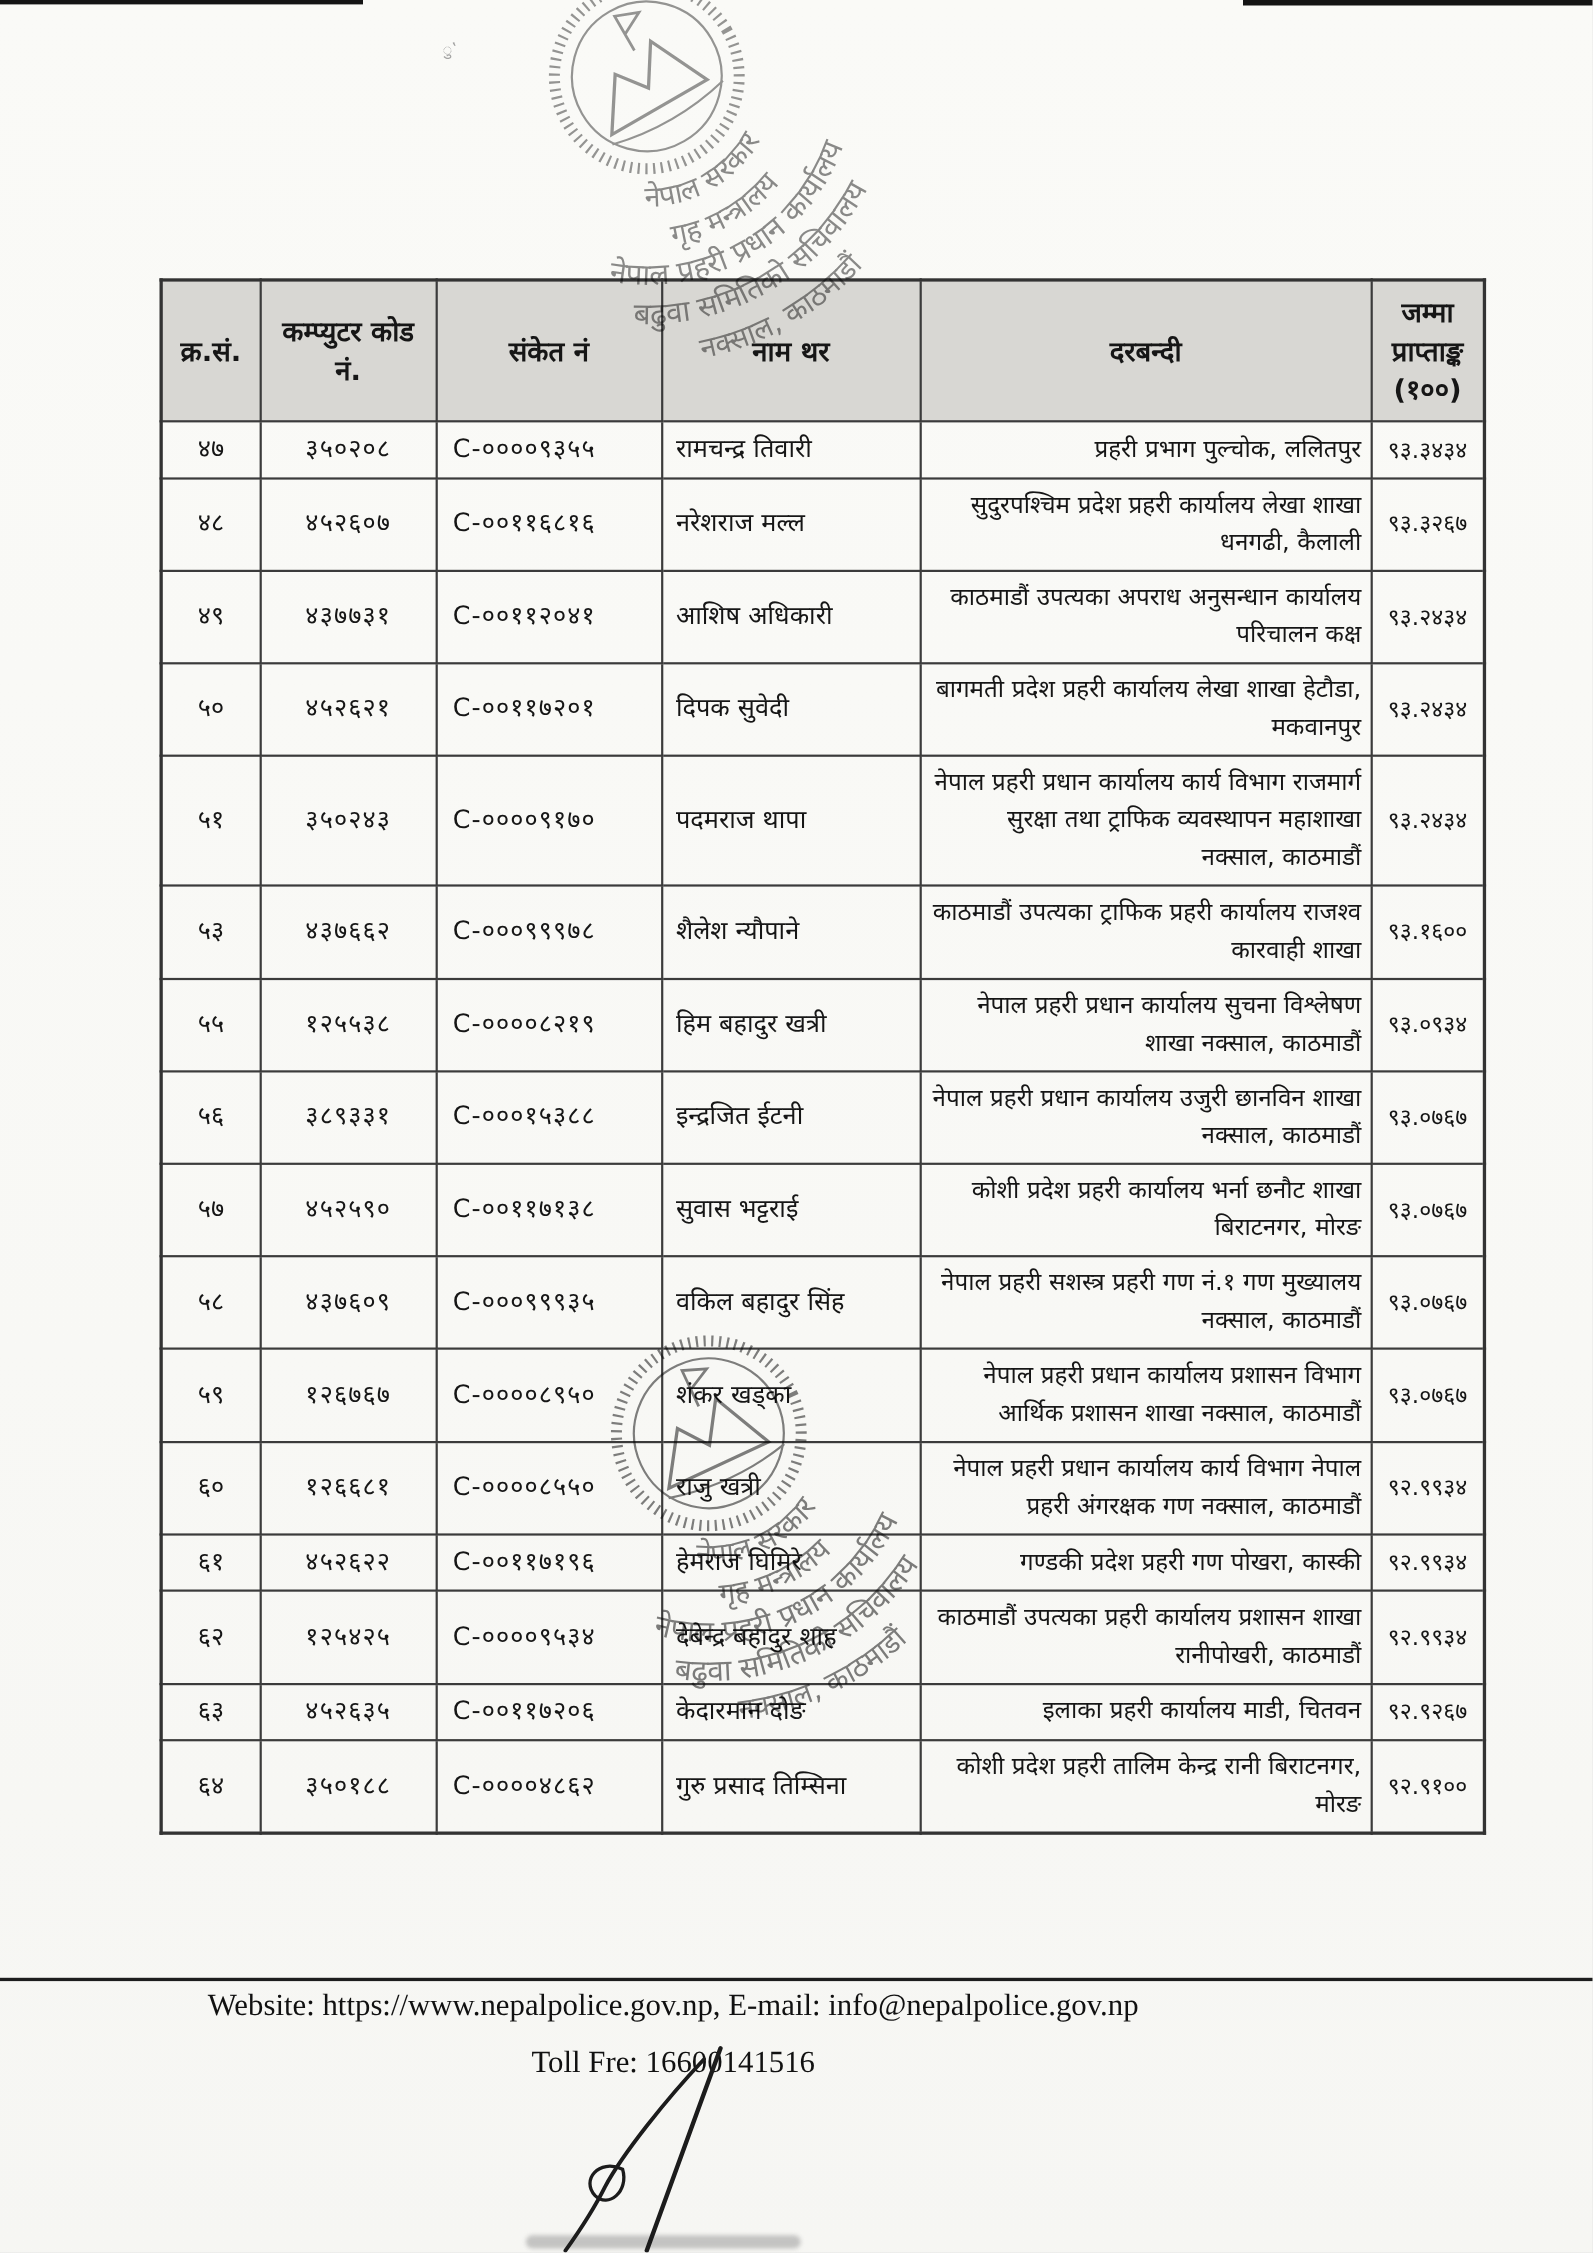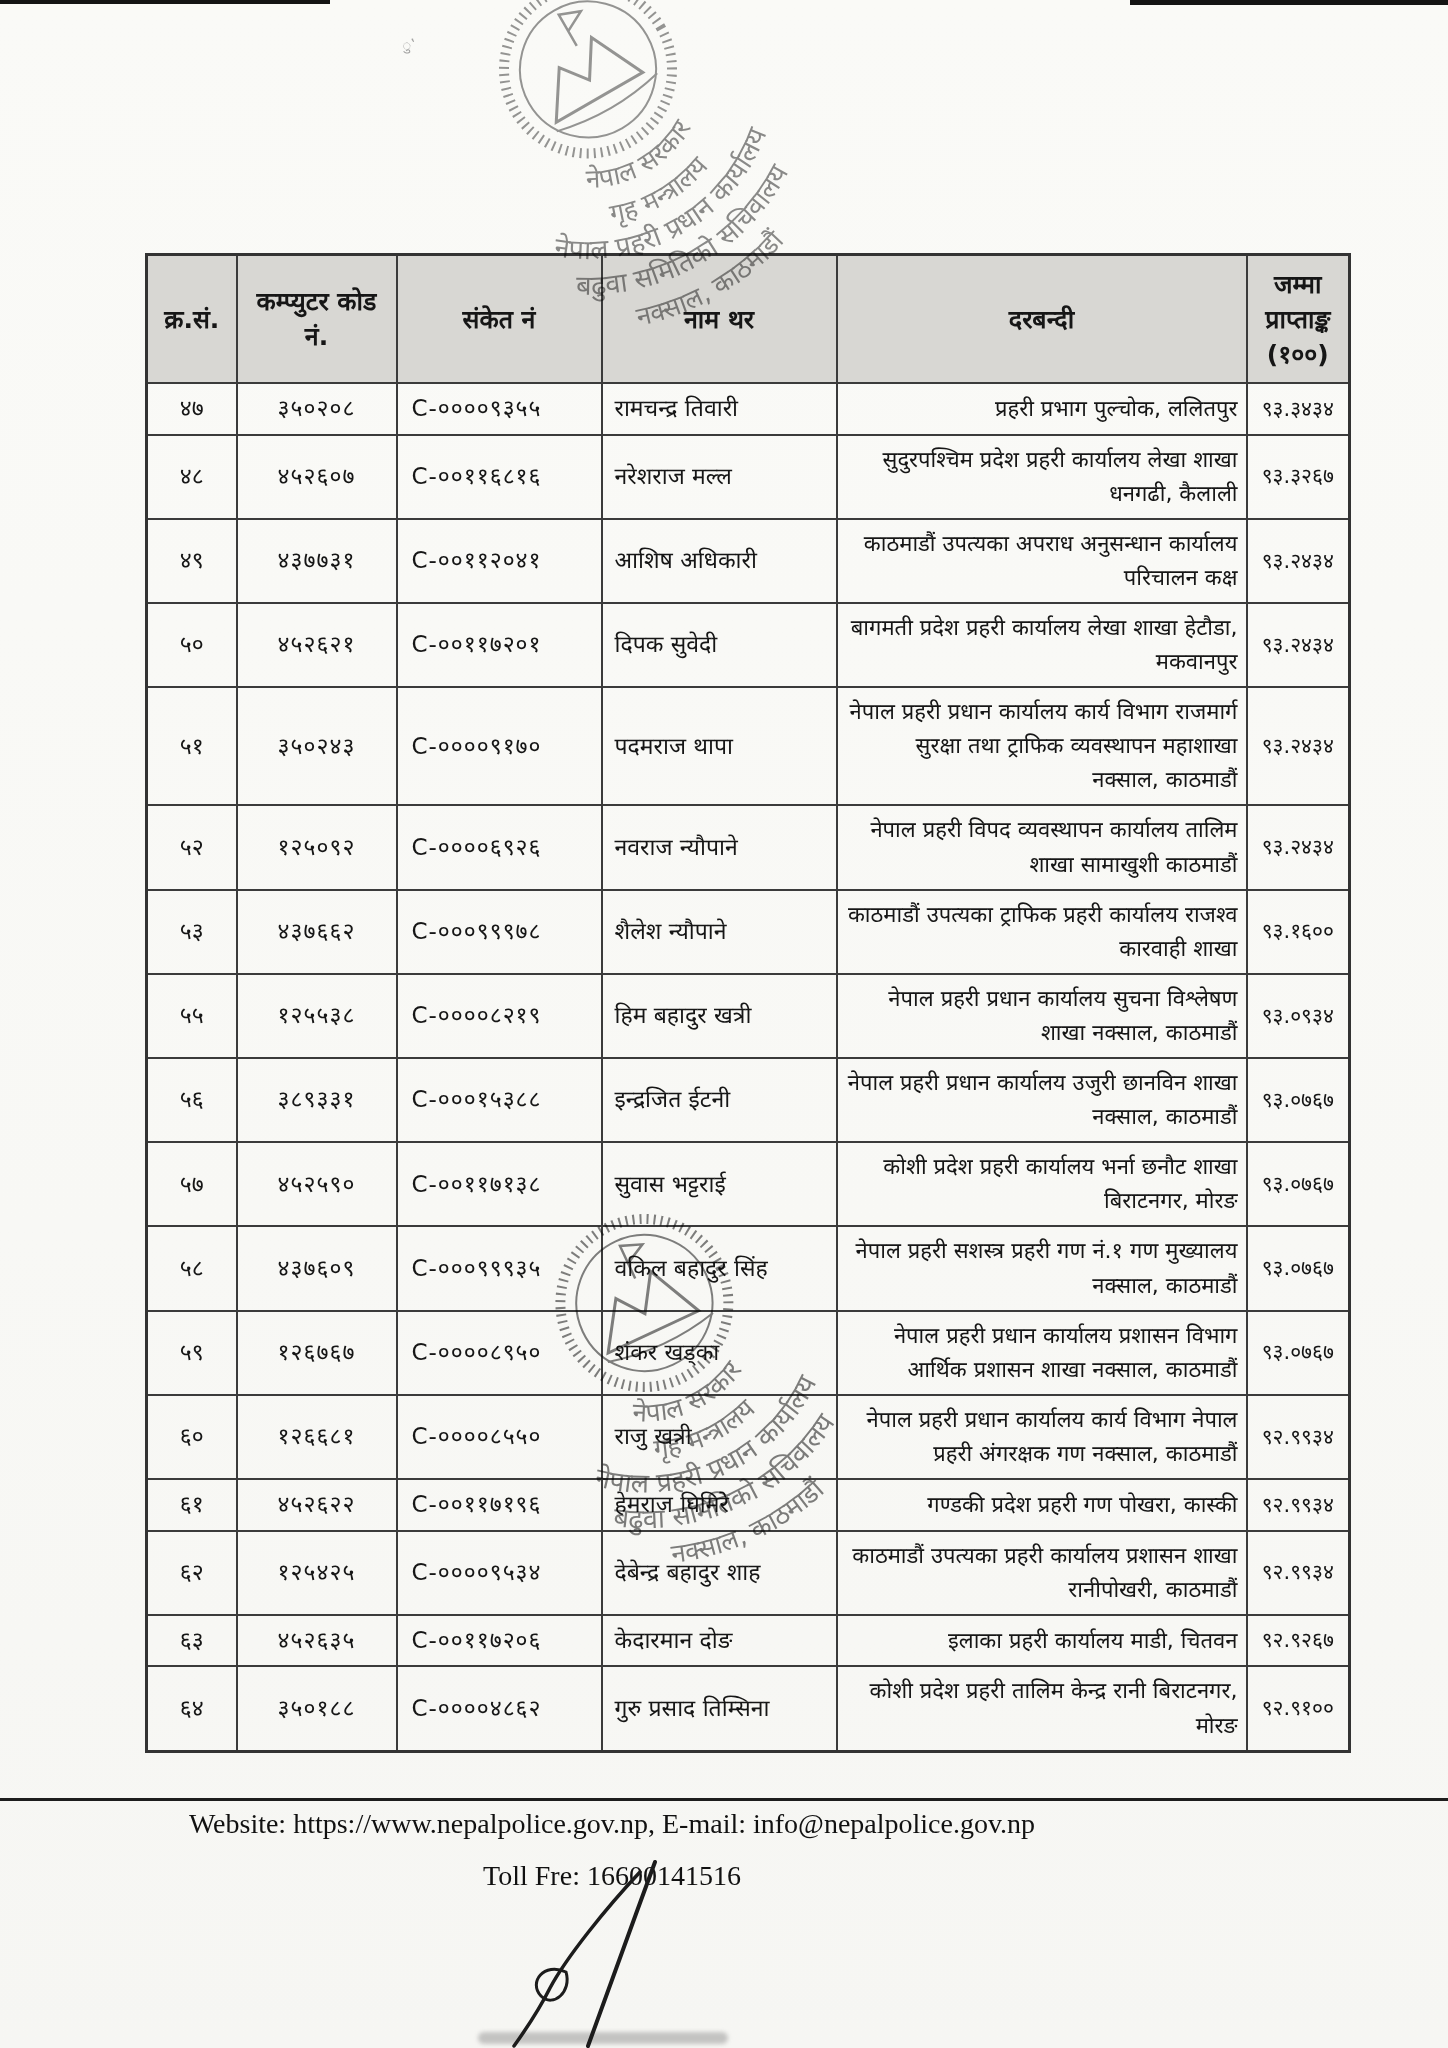--- a/index.html
+++ b/index.html
@@ -125,28 +125,20 @@
           <td>दिपक सुवेदी</td>
           <td>बागमती प्रदेश प्रहरी कार्यालय लेखा शाखा हेटौडा, मकवानपुर</td>
           <td>९३.२४३४</td>
         </tr>
         <tr>
           <td>५१</td>
           <td>३५०२४३</td>
           <td>C-००००९१७०</td>
           <td>पदमराज थापा</td>
           <td>नेपाल प्रहरी प्रधान कार्यालय कार्य विभाग राजमार्ग सुरक्षा तथा ट्राफिक व्यवस्थापन महाशाखा नक्साल, काठमाडौं</td>
-          <td>९३.२४३४</td>
-        </tr>
-        <tr>
-          <td>५२</td>
-          <td>१२५०९२</td>
-          <td>C-००००६९२६</td>
-          <td>नवराज न्यौपाने</td>
-          <td>नेपाल प्रहरी  विपद व्यवस्थापन कार्यालय तालिम शाखा सामाखुशी काठमाडौं</td>
           <td>९३.२४३४</td>
         </tr>
         <tr>
           <td>५३</td>
           <td>४३७६६२</td>
           <td>C-०००९९९७८</td>
           <td>शैलेश न्यौपाने</td>
           <td>काठमाडौं उपत्यका ट्राफिक प्रहरी कार्यालय राजश्व कारवाही शाखा</td>
           <td>९३.१६००</td>
         </tr>

